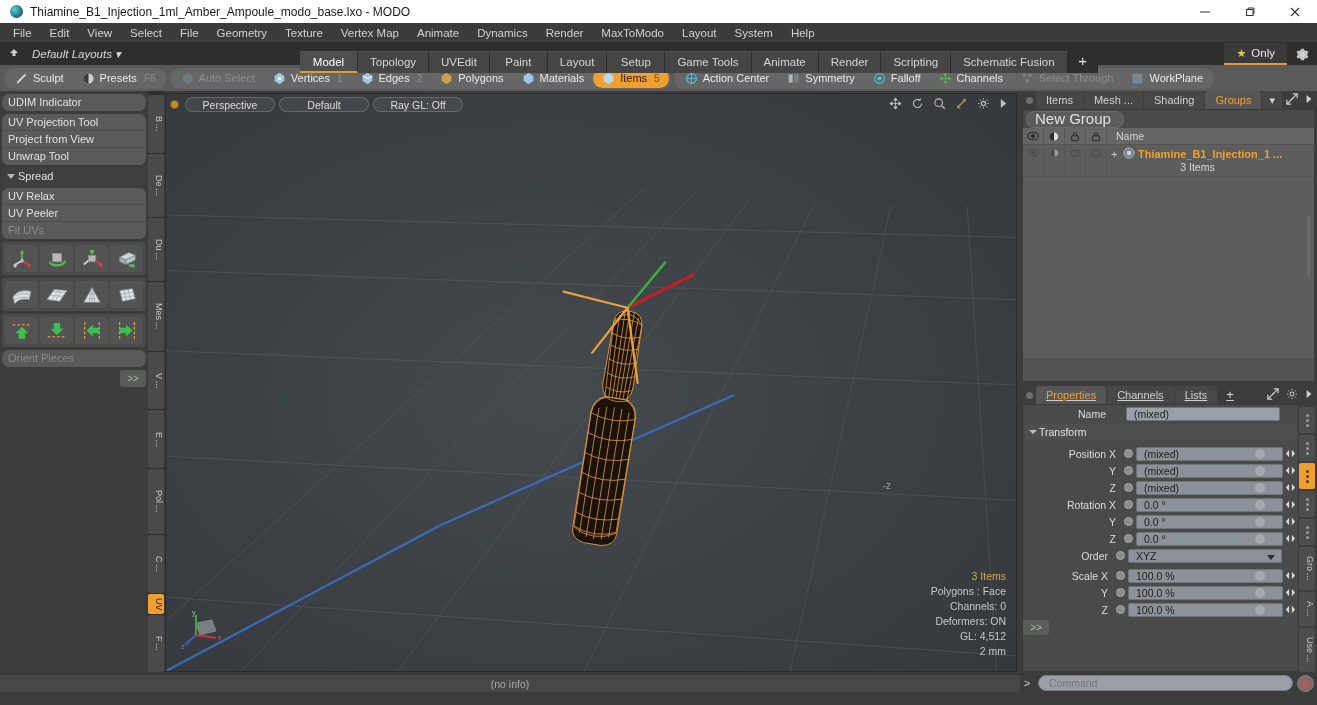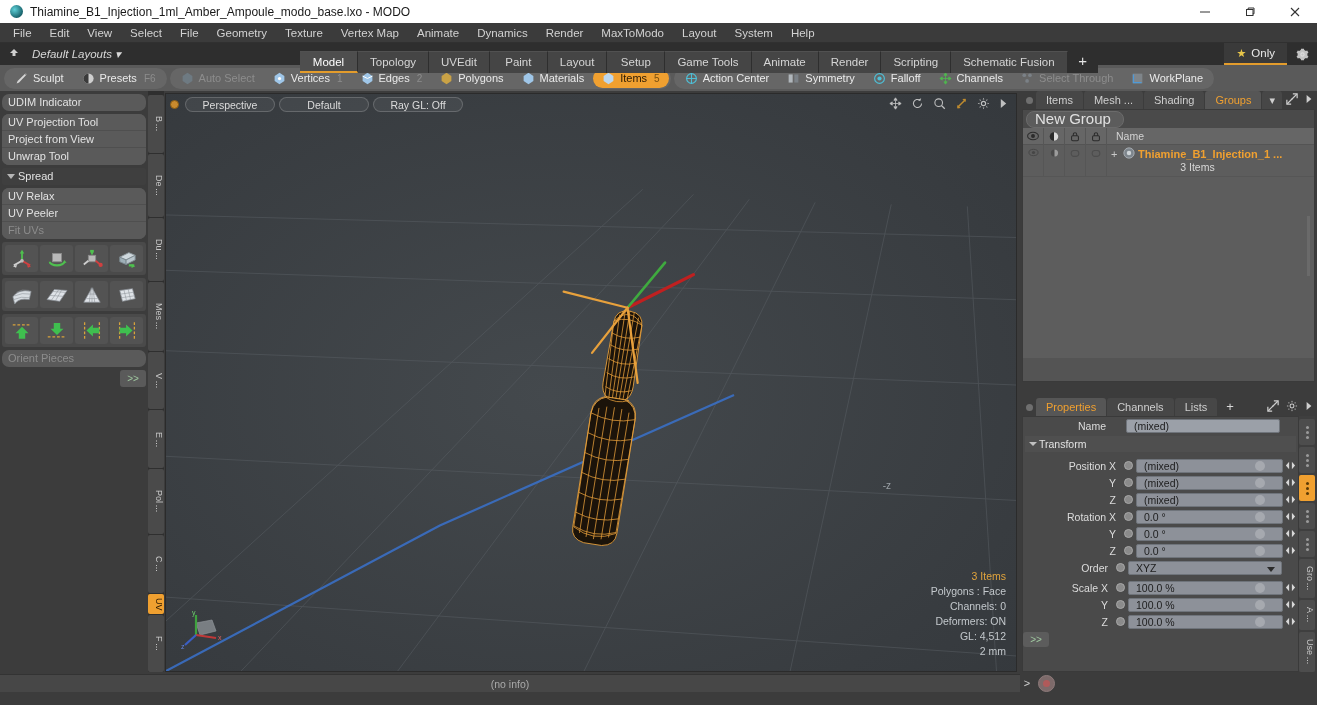--- a/index.html
+++ b/index.html
@@ -774,21 +774,21 @@
                   </svg></span>
               <span class="grp-name">Thiamine_B1_Injection_1 ...</span>
             </span>
             <div class="grp-sub">3 Items</div>
           </span>
         </div>
       </div>
       <div class="tree-scroll" style="background:linear-gradient(#6a6a6a,#6a6a6a) no-repeat center/3px 60px;"></div>
     </div>
 
-    <div class="r-tabrow" style="margin-top:16px;">
+    <div class="r-tabrow" style="margin-top:4px;text-decoration:underline;">
       <span class="r-dot">
           <i></i>
         </span>
       <div style="display:flex;" id="rtabs-bottom">
           <div class="rtab active">Properties</div>
           <div class="rtab">Channels</div>
           <div class="rtab">Lists</div>
           <div class="rtab plus">+</div>
         </div>
       <div class="r-tabicons">
@@ -969,17 +969,18 @@
     </div>
   </div>
 </div>
 
 <div class="bottombar">
   <div class="bb-left">
     <div class="info-bar">(no info)</div>
   </div>
   <div class="cmd-wrap">
     <span class="cmd-arrow">&gt;</span>
+    <input class="cmd-input" placeholder="Command" style="">
     <span class="cmd-rec">
         <i></i>
       </span>
   </div>
 </div>
 
 </body></html>

